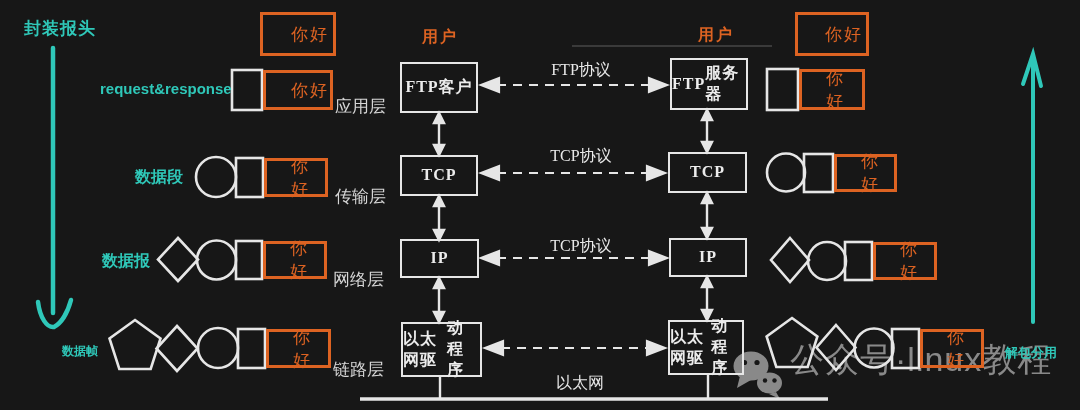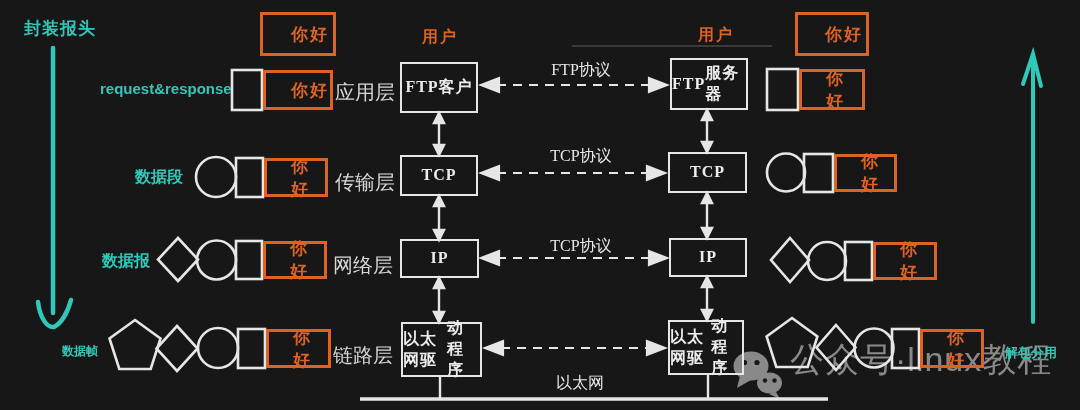--- a/index.html
+++ b/index.html
@@ -6,32 +6,32 @@
   .canvas{
     position:relative;width:1080px;height:410px;overflow:hidden;
     background:var(--bg,#171717);
     font-family:"Liberation Sans",sans-serif;
   }
   .abs{position:absolute;}
   .teal{color:var(--teal,#2fc8b9);font-weight:bold;white-space:nowrap;}
   .payload{
     position:absolute;border:3px solid var(--orange,#dd6322);
     display:flex;align-items:center;justify-content:center;
-    color:var(--orange,#dd6322);font-weight:bold;font-size:17px;
+    color:var(--orange,#dd6322);font-weight:normal;font-size:17px;
     font-family:"Liberation Serif",serif;letter-spacing:2px;box-sizing:border-box;padding-left:24px;
   }
   .node{
     position:absolute;border:2.5px solid var(--line,#e6e6e6);
     display:flex;flex-direction:row;align-items:center;justify-content:center;
     color:#ececec;font-family:"Liberation Serif",serif;font-size:16px;
     font-weight:600;line-height:1.3;box-sizing:border-box;letter-spacing:1px;
   }
   .layer{
     position:absolute;color:var(--label,#d6d6d6);
-    font-family:Liberation Sans, sans-serif;font-size:20px;white-space:nowrap;
+    font-family:Liberation Sans, sans-serif;font-size:17px;white-space:nowrap;margin-top:16px;
   }
   .proto{
     position:absolute;width:150px;text-align:center;color:#e8e8e8;
     font-family:"Liberation Serif",serif;font-size:16px;white-space:nowrap;
   }
   .user{
     position:absolute;color:var(--orange,#dd6322);font-weight:bold;font-size:16px;
     font-family:"Liberation Serif",serif;letter-spacing:2px;white-space:nowrap;
   }
   .watermark{

